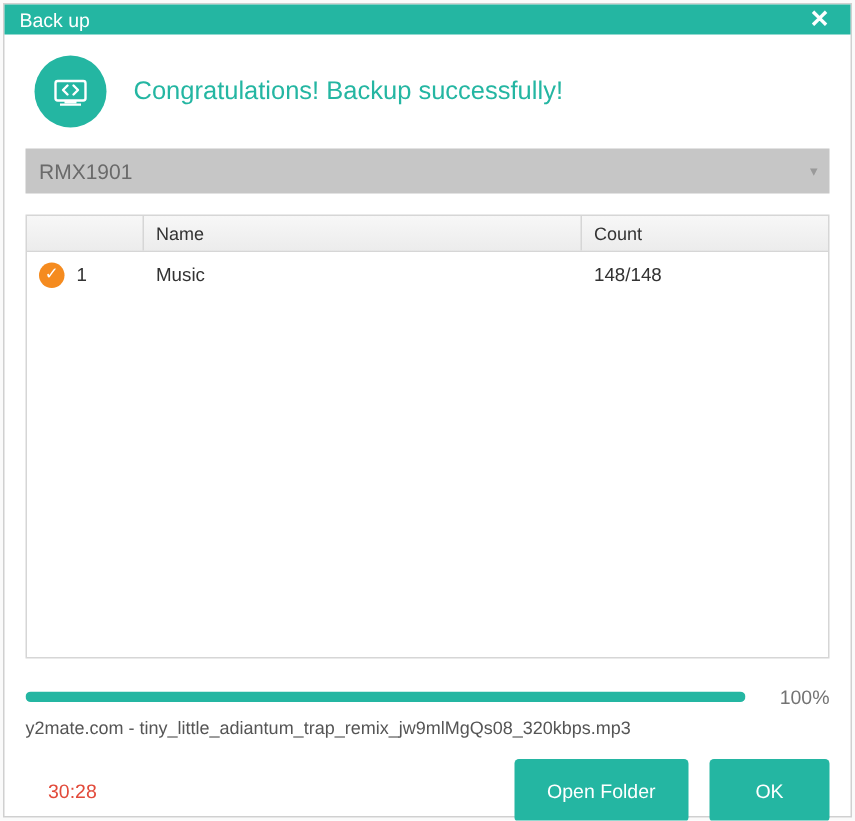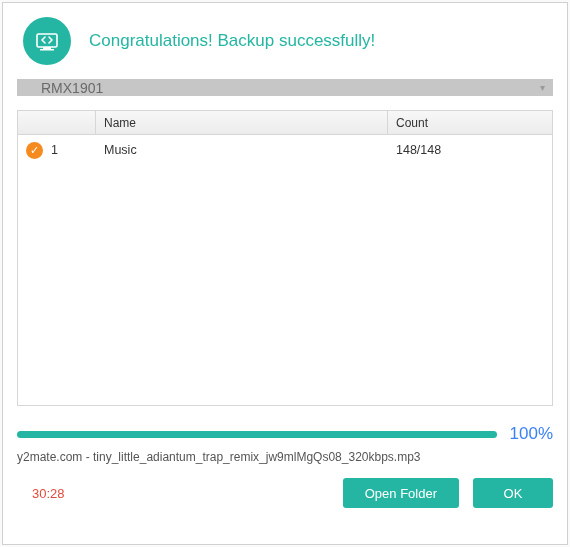--- a/index.html
+++ b/index.html
@@ -59,24 +59,24 @@
     justify-content: center;
     flex-shrink: 0;
   }
   .congrats {
     color: #24b6a2;
     font-size: 17px;
   }
   .device-bar {
     background: #c6c6c6;
     color: #6a6a6a;
-    height: 17px;
-    display: flex;
-    align-items: center;
-    padding: 0 24px;
+    height: 30px;
+    display: flex;
+    align-items: center;
+    padding: 0 9px;
     font-size: 14px;
     position: relative;
     margin-bottom: 14px;
   }
   .device-bar .chev {
     position: absolute;
     right: 8px;
     font-size: 10px;
     color: #9a9a9a;
   }
@@ -137,22 +137,22 @@
     background: #e5e5e5;
     border-radius: 4px;
     overflow: hidden;
   }
   .progress-fill {
     height: 100%;
     background: #24b6a2;
     width: 100%;
   }
   .pct {
-    font-size: 17px;
-    color: #3b82f6;
+    font-size: 13px;
+    color: #737373;
     width: 44px;
     text-align: right;
   }
   .filename {
     font-size: 12px;
     color: #555;
     margin-top: 6px;
   }
   .footer-row {
     display: flex;
@@ -162,35 +162,39 @@
   }
   .timer {
     color: #e24a3a;
     font-size: 13px;
   }
   .spacer { flex: 1; }
   .btn {
     background: #24b6a2;
     color: #fff;
     border: none;
-    height: 30px;
+    height: 42px;
     padding: 0 22px;
     font-size: 13px;
     border-radius: 3px;
     margin-left: 14px;
     cursor: pointer;
     min-width: 100px;
   }
   .btn.ok { font-weight: normal; min-width: 80px; }
 </style>
 </head>
 <body>
 
 <div class="window">
 
+  <div class="titlebar">
+    <span class="title">Back up</span>
+    <span class="close">✕</span>
+  </div>
 
   <div class="content">
 
     <div class="header-row">
       <div class="header-icon">
         <svg width="30" height="30" viewBox="0 0 30 30">
           <rect x="5" y="8" width="20" height="13" rx="1.5" fill="none" stroke="#fff" stroke-width="1.6"></rect>
           <rect x="11" y="21" width="8" height="2" fill="#fff"></rect>
           <rect x="8" y="23" width="14" height="1.5" fill="#fff"></rect>
           <path d="M13 11 l-3 3 l3 3" fill="none" stroke="#fff" stroke-width="1.6" stroke-linecap="round" stroke-linejoin="round"></path>

